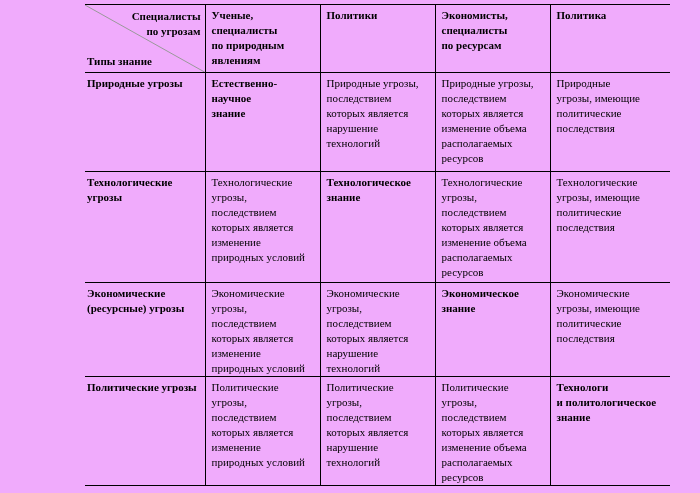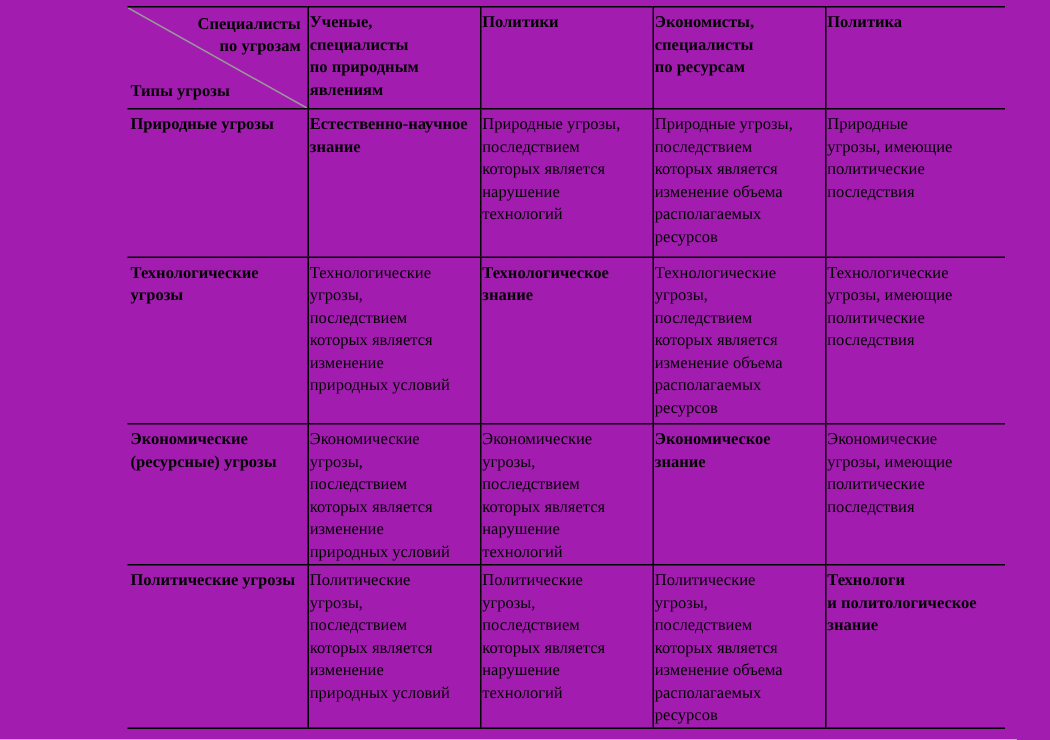--- a/index.html
+++ b/index.html
@@ -4,21 +4,21 @@
 <style>
   html, body {
     margin: 0;
     padding: 0;
     background: #ffffff;
   }
   .sheet {
     position: relative;
     width: 700px;
     height: 493px;
-    background: #a21caf;
+    background: #f0abfc;
     overflow: hidden;
     font-family: "Liberation Serif", "DejaVu Serif", serif;
     color: #000000;
   }
   table.matrix {
     position: absolute;
     left: 85px;
     top: 4px;
     width: 585px;
     border-collapse: collapse;
@@ -27,21 +27,21 @@
     border-bottom: 1.5px solid #000;
   }
   .matrix th, .matrix td {
     border-left: 1px solid #000;
     border-bottom: 1px solid #000;
     vertical-align: top;
     text-align: left;
     font-size: 11px;
     line-height: 15px;
     font-weight: normal;
-    padding: 3px 3px 0 1px;
+    padding: 3px 3px 0 6px;
     white-space: pre-line;
     overflow: hidden;
   }
   .matrix th:first-child, .matrix td:first-child {
     border-left: none;
     padding-left: 2px;
   }
   .matrix tr:last-child td { border-bottom: none; }
   .matrix th, .matrix td.rowhead, .matrix td.knowledge { font-weight: bold; }
   tr.r-head { height: 68px; }
@@ -87,21 +87,21 @@
       <col style="width:120px">
     </colgroup>
     <tbody>
       <tr class="r-head">
         <th class="corner">
           <svg class="diag" viewBox="0 0 100 100" preserveAspectRatio="none" aria-hidden="true">
             <line x1="0" y1="0" x2="100" y2="100" vector-effect="non-scaling-stroke"></line>
           </svg>
           <div class="corner-tr">Специалисты
 по угрозам</div>
-          <div class="corner-bl">Типы угрозы</div>
+          <div class="corner-bl">Типы знание</div>
         </th>
         <th>Ученые,
 специалисты
 по природным
 явлениям</th>
         <th>Политики</th>
         <th>Экономисты,
 специалисты
 по ресурсам</th>
         <th>Политика</th>

